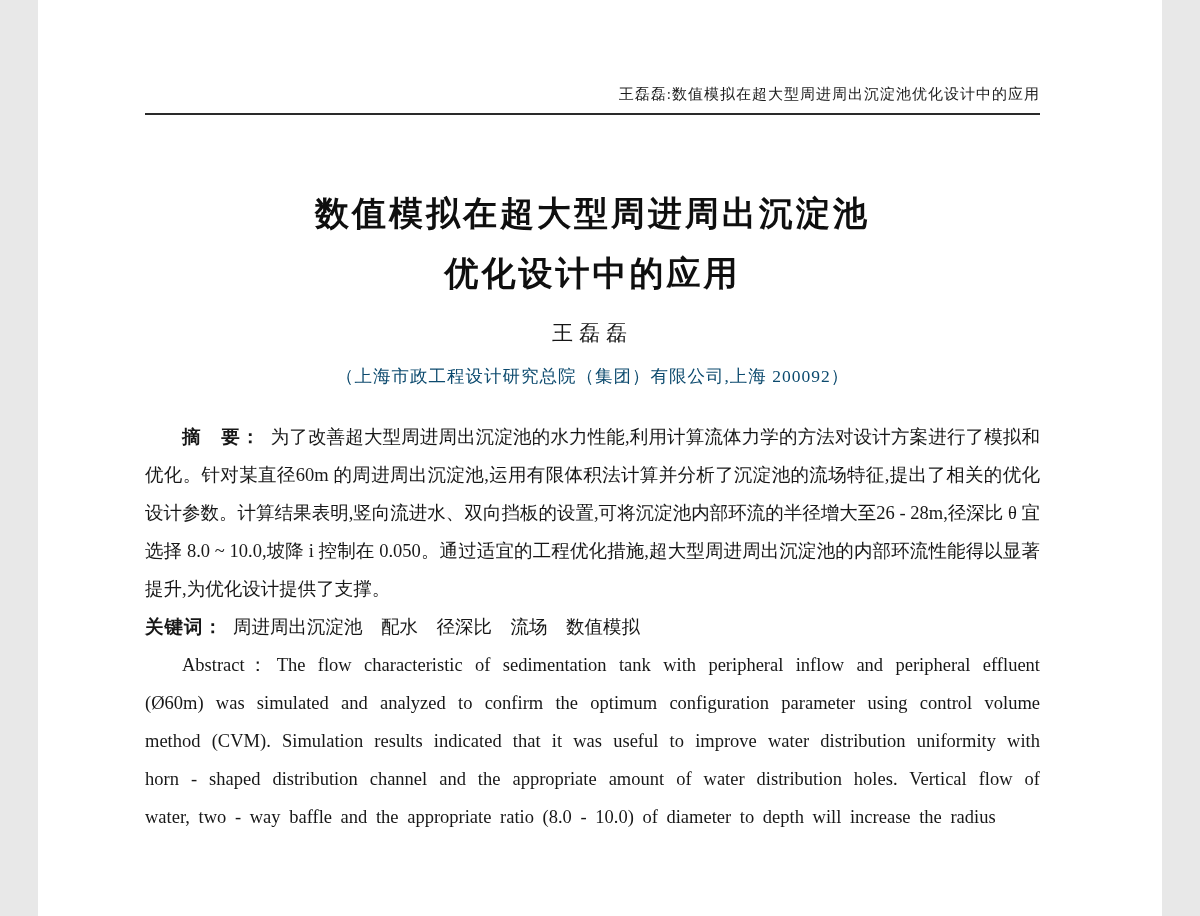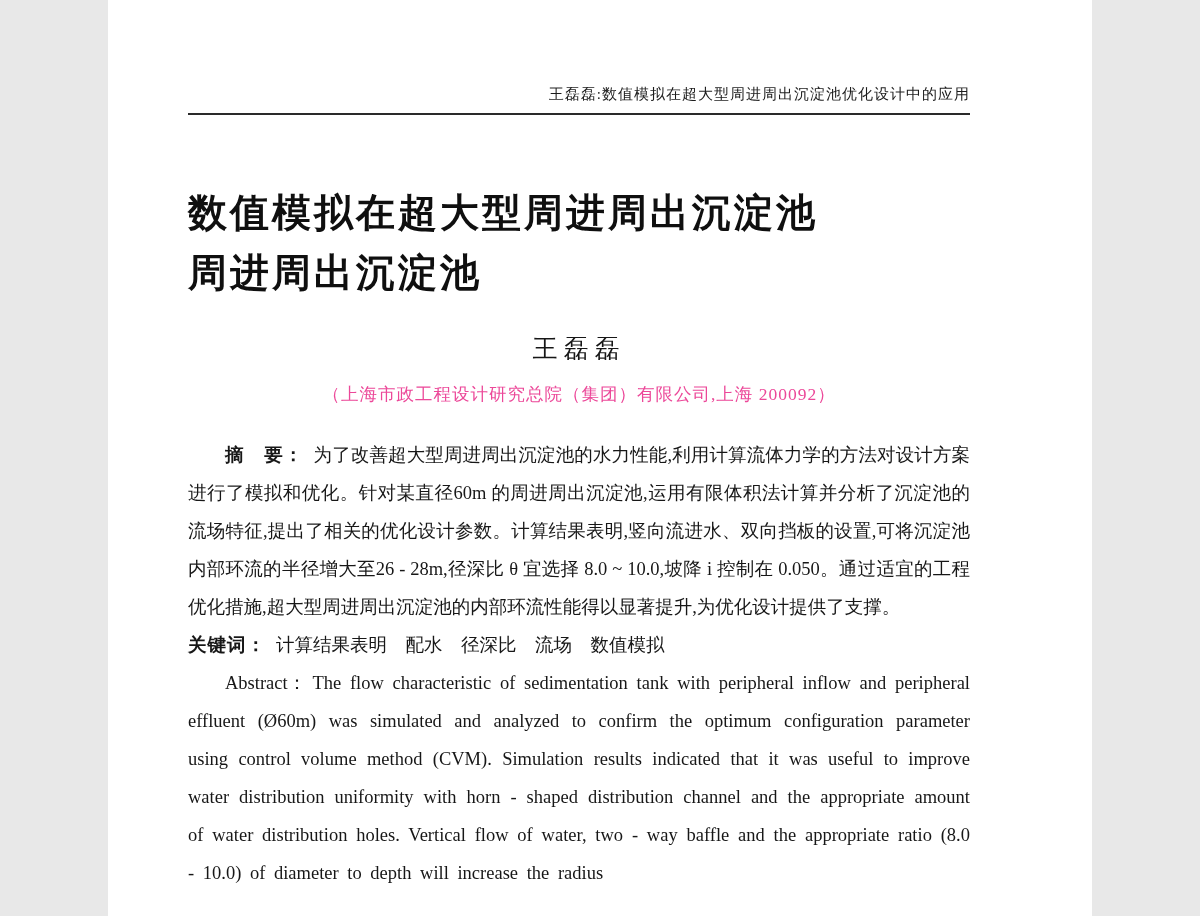--- a/index.html
+++ b/index.html
@@ -2,66 +2,66 @@
 <html><head>
 <meta charset="utf-8">
 <style>
   html, body {
     margin: 0;
     padding: 0;
     background: #e8e8e8;
   }
   .page {
     position: relative;
-    width: 984px;
+    width: 1124px;
     height: 916px;
     margin: 0 auto;
     background: #ffffff;
     color: #141414;
     overflow: hidden;
     box-sizing: border-box;
-    padding: 85px 122px 0 80px;
+    padding: 85px 122px 0 107px;
     font-family: "Liberation Serif", "DejaVu Serif", serif;
   }
   .running-header {
     text-align: right;
     font-size: 15px;
     letter-spacing: 1px;
     color: #1b1b1b;
     font-family: "Liberation Serif", "DejaVu Serif", serif;
   }
   .header-rule {
     margin-top: 9px;
     border: 0;
     border-top: 2px solid #2a2a2a;
     height: 0;
   }
   .title {
     margin: 68px 0 0 0;
-    text-align: left;
+    text-align: center;
     font-family: "Liberation Sans", "DejaVu Sans", sans-serif;
     font-weight: 700;
-    font-size: 39px;
+    font-size: 34px;
     line-height: 60px;
     letter-spacing: 3px;
     color: #0f0f0f;
   }
   .author {
-    margin-top: 29px;
+    margin-top: 16px;
     text-align: center;
-    font-size: 25px;
+    font-size: 21px;
     letter-spacing: 6px;
     color: #161616;
   }
   .affiliation {
     margin-top: 17px;
     text-align: center;
     font-size: 17.5px;
     letter-spacing: 1px;
-    color: #ec4899;
+    color: #0c4a6e;
   }
   .body-block {
     margin-top: 30px;
   }
   .para {
     margin: 0;
     font-size: 18.5px;
     line-height: 38px;
     text-align: justify;
     color: #171717;
@@ -91,35 +91,35 @@
 <body>
 
 <div class="page">
 
   <div class="running-header">王磊磊:数值模拟在超大型周进周出沉淀池优化设计中的应用</div>
 
   <hr class="header-rule">
 
   <h1 class="title">
     <span>数值模拟在超大型周进周出沉淀池</span><br>
-    <span>周进周出沉淀池</span>
+    <span>优化设计中的应用</span>
   </h1>
 
   <div class="author">王磊磊</div>
 
   <div class="affiliation">（上海市政工程设计研究总院（集团）有限公司,上海 200092）</div>
 
   <div class="body-block">
 
     <p class="para indent">
       <span class="label-cn">摘　要：</span><span>为了改善超大型周进周出沉淀池的水力性能,利用计算流体力学的方法对设计方案进行了模拟和优化。针对某直径60m 的周进周出沉淀池,运用有限体积法计算并分析了沉淀池的流场特征,提出了相关的优化设计参数。计算结果表明,竖向流进水、双向挡板的设置,可将沉淀池内部环流的半径增大至26 - 28m,径深比 θ 宜选择 8.0 ~ 10.0,坡降 i 控制在 0.050。通过适宜的工程优化措施,超大型周进周出沉淀池的内部环流性能得以显著提升,为优化设计提供了支撑。</span>
     </p>
 
     <p class="para keywords-line">
-      <span class="label-cn">关键词：</span><span>计算结果表明　配水　径深比　流场　数值模拟</span>
+      <span class="label-cn">关键词：</span><span>周进周出沉淀池　配水　径深比　流场　数值模拟</span>
     </p>
 
     <p class="para en-abstract indent">
       <span class="label-en">Abstract：</span><span>The flow characteristic of sedimentation tank with peripheral inflow and peripheral effluent (Ø60m) was simulated and analyzed to confirm the optimum configuration parameter using control volume method (CVM). Simulation results indicated that it was useful to improve water distribution uniformity with horn - shaped distribution channel and the appropriate amount of water distribution holes. Vertical flow of water, two - way baffle and the appropriate ratio (8.0 - 10.0) of diameter to depth will increase the radius</span>
     </p>
 
   </div>
 
 </div>
 

